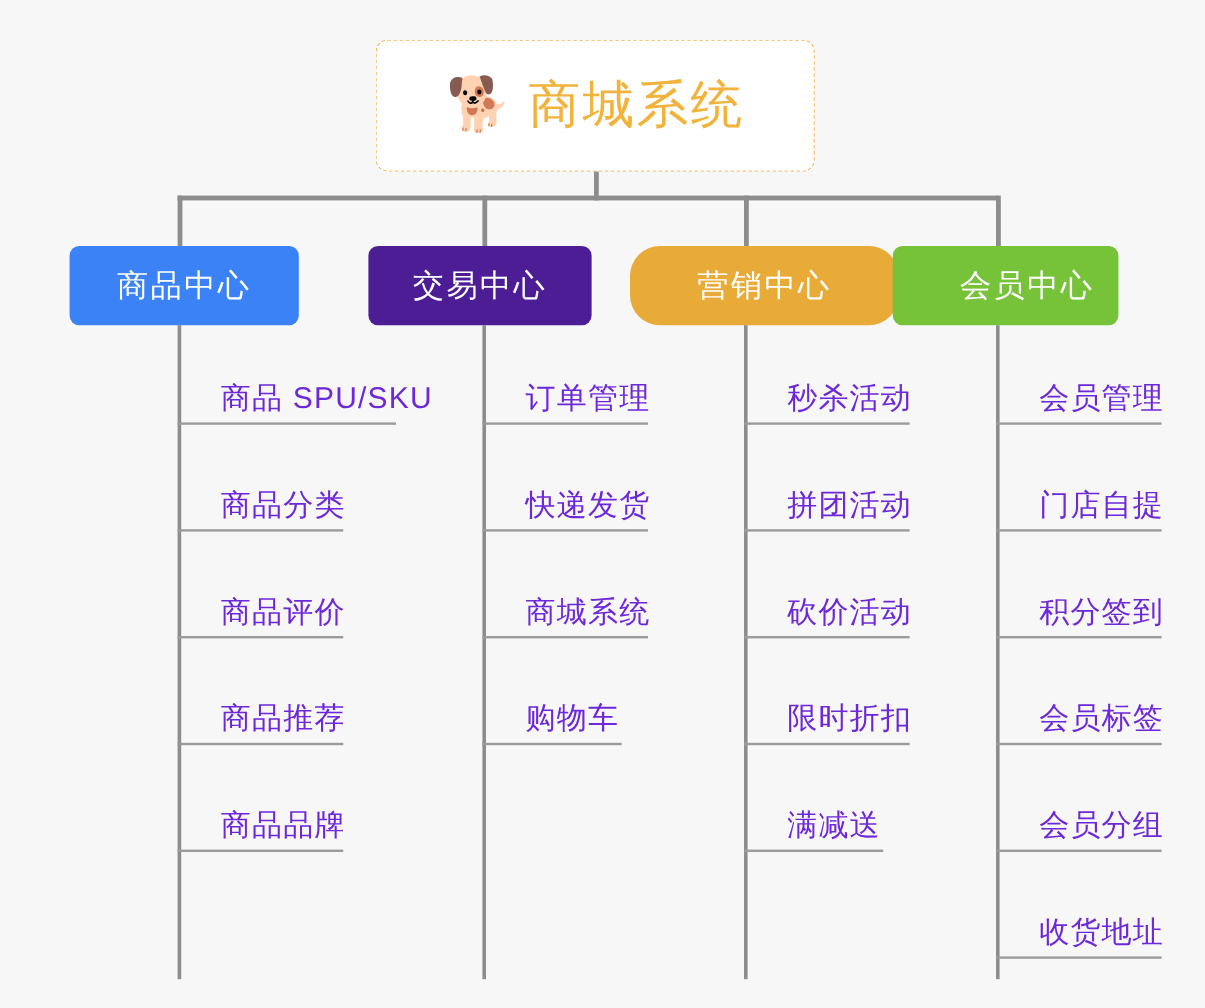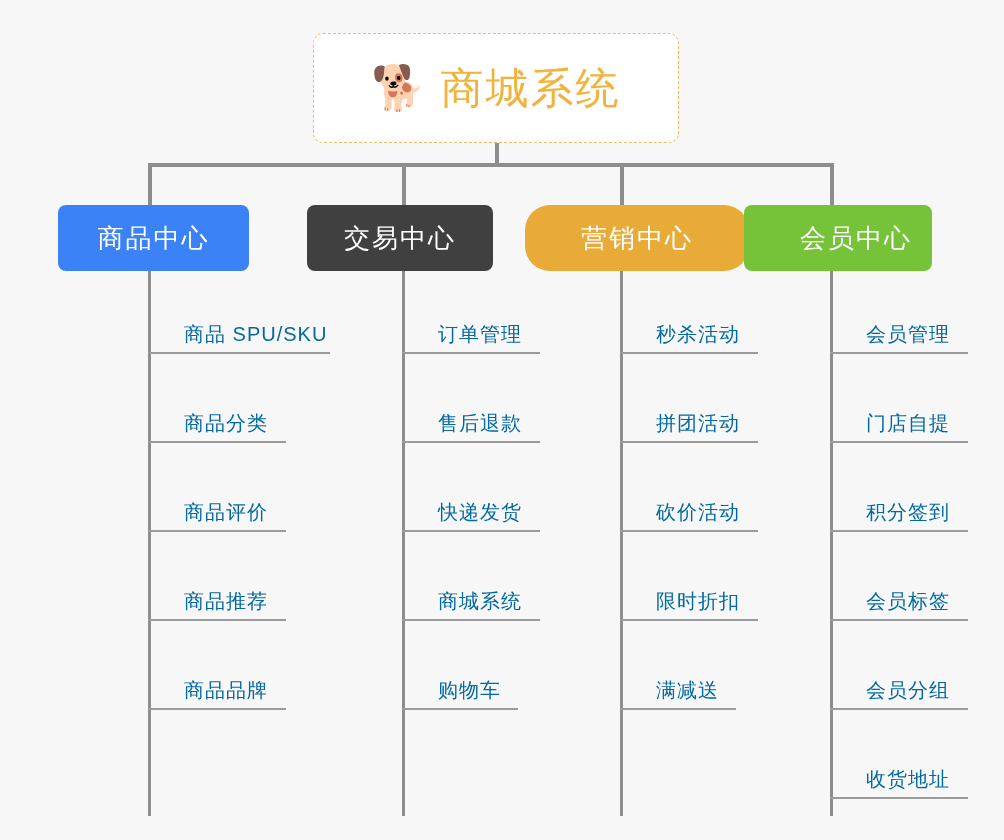--- a/index.html
+++ b/index.html
@@ -83,22 +83,22 @@
     background: #8d8d8d;
   }
   .leaf-item {
     position: relative;
     height: 89px;
   }
   .leaf-label {
     position: absolute;
     left: 36px;
     bottom: 12px;
-    font-size: 20px;
-    color: #0369a1;
+    font-size: 25px;
+    color: #6d28d9;
     white-space: nowrap;
     letter-spacing: 1px;
   }
   .leaf-underline {
     position: absolute;
     left: 0;
     bottom: 6px;
     height: 2px;
     background: #9b9b9b;
   }
@@ -118,21 +118,21 @@
 
   <div id="drops">
       <div class="conn conn-drop" style="left: 148px;"></div>
       <div class="conn conn-drop" style="left: 402px;"></div>
       <div class="conn conn-drop" style="left: 620px;"></div>
       <div class="conn conn-drop" style="left: 830px;"></div>
     </div>
 
   <div id="headers">
       <div class="cat-header" style="left: 58px; width: 191px; background: #3b82f6;">商品中心</div>
-      <div class="cat-header" style="left: 307px; width: 186px; background: #404040;">交易中心</div>
+      <div class="cat-header" style="left: 307px; width: 186px; background: #4c1d95;">交易中心</div>
       <div class="cat-header" style="left: 525px; width: 224px; background: rgb(232, 171, 56); border-radius: 25px;">营销中心</div>
       <div class="cat-header" style="left: 744px; width: 188px; background: rgb(118, 194, 57); padding-left: 36px;">会员中心</div>
     </div>
 
   <div id="columns">
       <div class="leaf-col" style="left: 148px; width: 232px;">
         <div class="leaf-spine" style="height: 545px;"></div>
         <div class="leaf-item">
           <span class="leaf-label">商品 SPU/SKU</span>
           <div class="leaf-underline" style="width: 182px;"></div>
@@ -154,24 +154,20 @@
           <div class="leaf-underline" style="width: 138px;"></div>
         </div>
       </div>
       <div class="leaf-col" style="left: 402px; width: 212px;">
         <div class="leaf-spine" style="height: 545px;"></div>
         <div class="leaf-item">
           <span class="leaf-label">订单管理</span>
           <div class="leaf-underline" style="width: 138px;"></div>
         </div>
         <div class="leaf-item">
-          <span class="leaf-label">售后退款</span>
-          <div class="leaf-underline" style="width: 138px;"></div>
-        </div>
-        <div class="leaf-item">
           <span class="leaf-label">快递发货</span>
           <div class="leaf-underline" style="width: 138px;"></div>
         </div>
         <div class="leaf-item">
           <span class="leaf-label">商城系统</span>
           <div class="leaf-underline" style="width: 138px;"></div>
         </div>
         <div class="leaf-item">
           <span class="leaf-label">购物车</span>
           <div class="leaf-underline" style="width: 116px;"></div>

